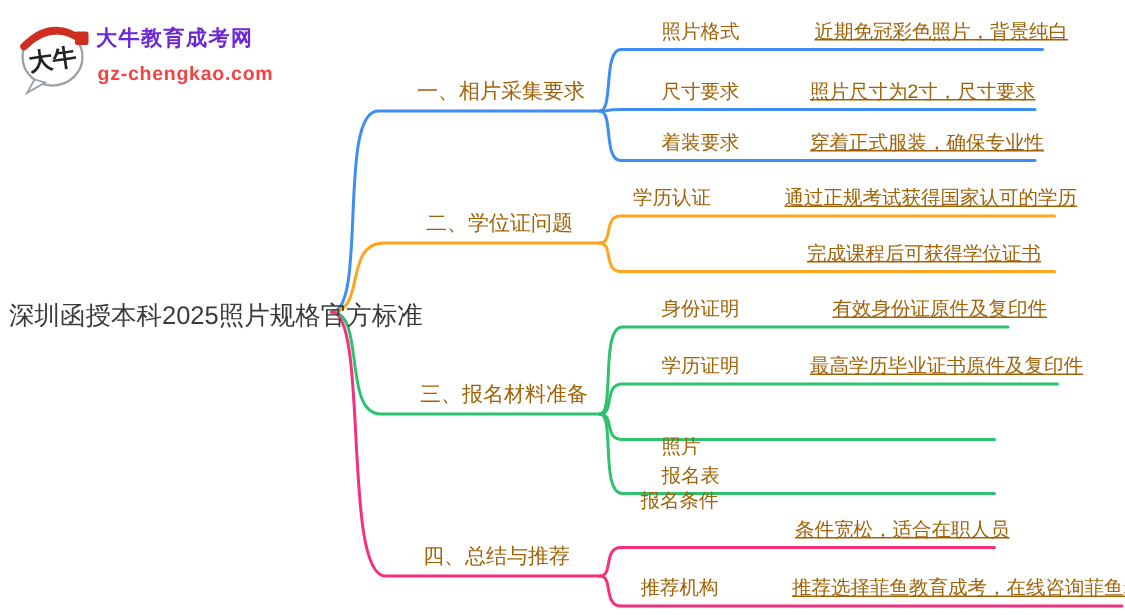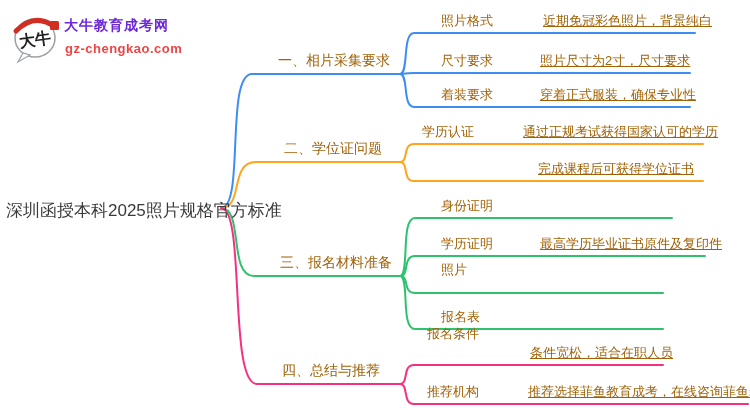--- a/index.html
+++ b/index.html
@@ -71,23 +71,24 @@
   <div class="node leaf" style="left:441px;top:53px">尺寸要求</div>
   <div class="node desc" style="left:540px;top:53px">照片尺寸为2寸，尺寸要求</div>
   <div class="node leaf" style="left:441px;top:87px">着装要求</div>
   <div class="node desc" style="left:540px;top:87px">穿着正式服装，确保专业性</div>
 
   <div class="node leaf" style="left:422px;top:124px">学历认证</div>
   <div class="node desc" style="left:523px;top:124px">通过正规考试获得国家认可的学历</div>
   <div class="node desc" style="left:538px;top:161px">完成课程后可获得学位证书</div>
 
   <div class="node leaf" style="left:441px;top:198px">身份证明</div>
+  <div class="node desc" style="left:555px;top:198px">有效身份证原件及复印件</div>
   <div class="node leaf" style="left:441px;top:236px">学历证明</div>
   <div class="node desc" style="left:540px;top:236px">最高学历毕业证书原件及复印件</div>
-  <div class="node leaf" style="left:441px;top:262px">照片</div>
+  <div class="node leaf" style="left:441px;top:290px">照片</div>
   <div class="node leaf" style="left:441px;top:309px">报名表</div>
 
   <div class="node leaf" style="left:427px;top:326px">报名条件</div>
   <div class="node desc" style="left:530px;top:345px">条件宽松，适合在职人员</div>
   <div class="node leaf" style="left:427px;top:384px">推荐机构</div>
   <div class="node desc" style="left:528px;top:384px">推荐选择菲鱼教育成考，在线咨询菲鱼老师</div>
 
 </div>
 
 </body></html>

